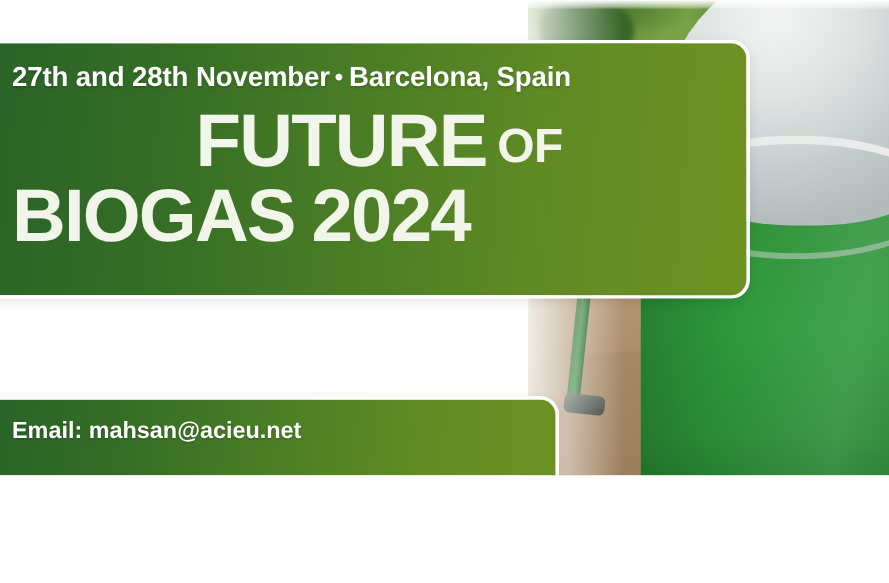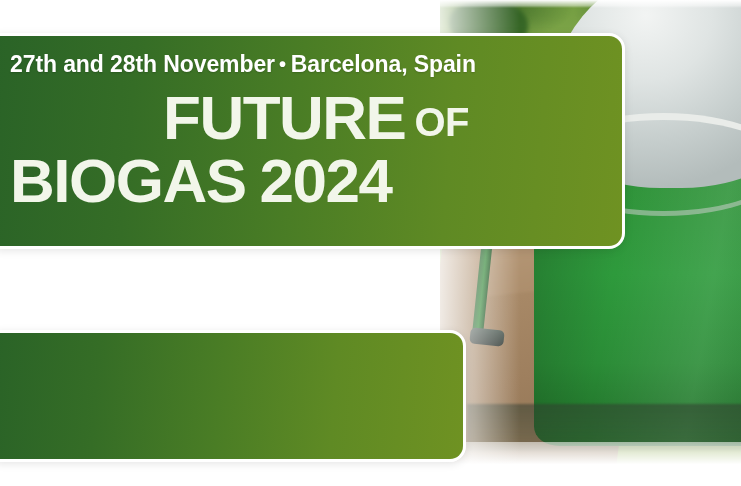--- a/index.html
+++ b/index.html
@@ -8,21 +8,21 @@
     padding: 0;
     background: #ffffff;
   }
   body {
     font-family: "Liberation Sans", sans-serif;
   }
 
   #poster {
     position: relative;
     width: 741px;
-    height: 486px;
+    height: 396px;
     overflow: hidden;
     background: #4d7c0f;
   }
 
   
   .photo {
     position: absolute;
     left: 0;
     top: 0;
     width: 741px;
@@ -382,15 +382,16 @@
       <span class="word-future">FUTURE</span><span class="word-of">OF</span>
     </div>
 
     <div class="title-line-2">
       <span>BIOGAS</span><span class="word-year">2024</span>
     </div>
 
   </div>
 
   <div id="contact-panel" class="panel">
+    <div class="contact-line">Email: mahsan@acieu.net</div>
   </div>
 
 </div>
 
 </body></html>

